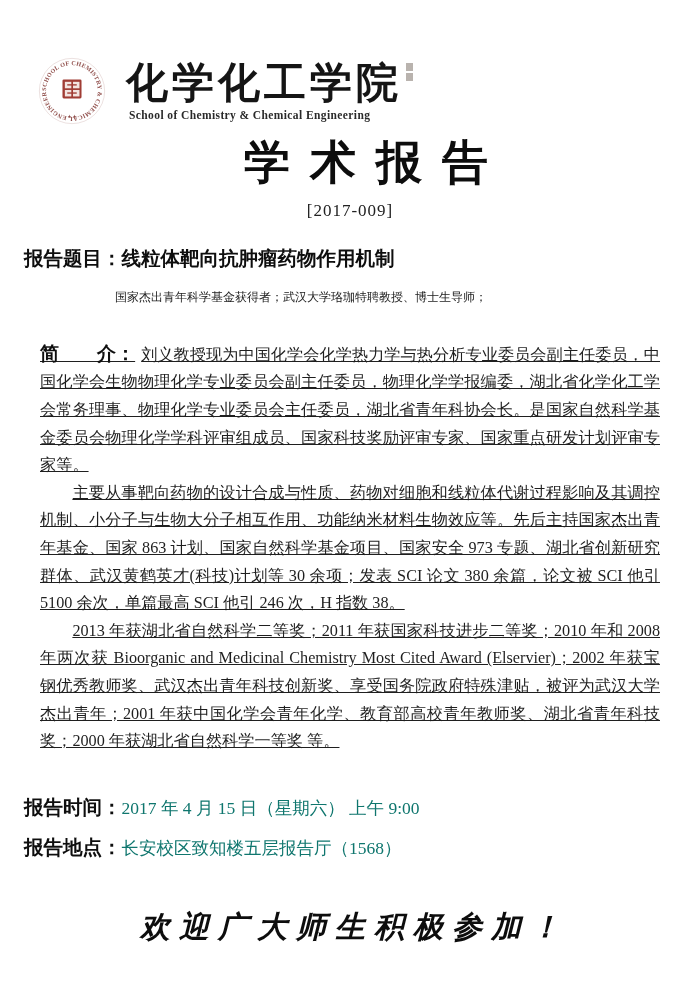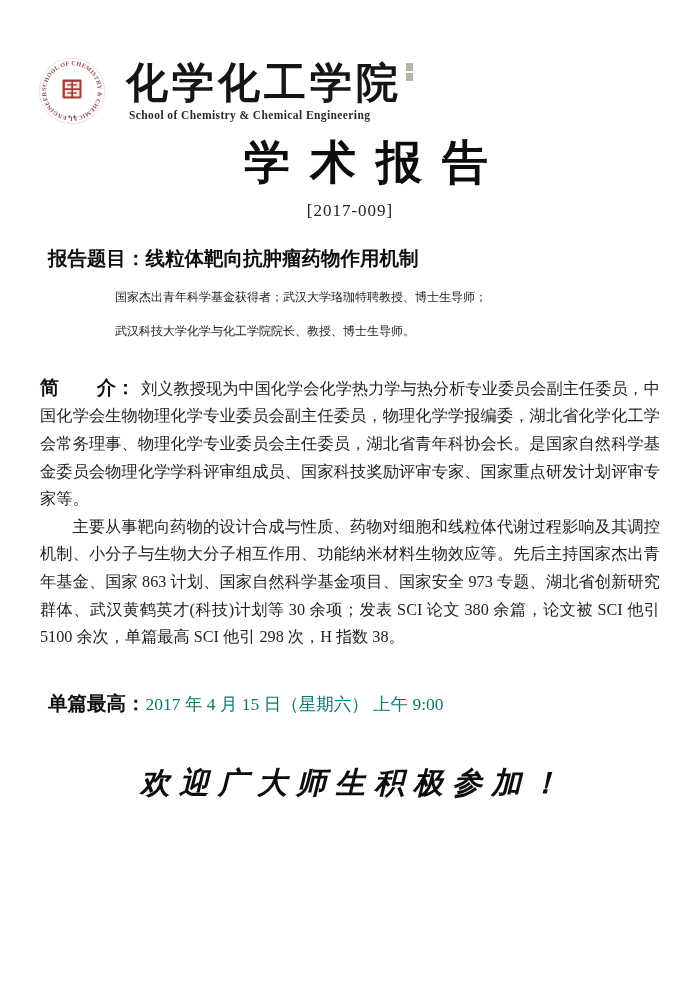--- a/index.html
+++ b/index.html
@@ -40,42 +40,42 @@
     letter-spacing:20px; text-indent:20px;
     color:#0d0d0d;
     font-family:"Liberation Serif","DejaVu Serif",serif;
     padding-left:32px;
   }
   .report-no {
     text-align:center; margin-top:11px;
     font-size:17px; letter-spacing:1px; color:#222;
   }
   
-  .line { margin:0 48px; }
+  .line { margin:0 24px; }
   .label-bold {
     font-weight:bold; font-size:19.5px; color:#0e0e0e;
     font-family:"Liberation Sans","DejaVu Sans",sans-serif;
   }
   .topic-line { margin-top:24px; }
   .topic-text {
     font-weight:bold; font-size:19.5px; color:#0e0e0e;
     font-family:"Liberation Sans","DejaVu Sans",sans-serif;
   }
   .speaker-line { margin-top:17px; }
   .speaker-name {
     font-weight:bold; font-size:19px; color:#0e0e0e;
     font-family:"Liberation Sans","DejaVu Sans",sans-serif;
   }
   .speaker-desc {
     margin:8px 40px 0 115px;
     font-size:12px; line-height:34px; color:#222;
   }
   
   .intro { margin:26px 40px 0; font-size:16.2px; line-height:27.6px; text-align:justify; color:#1f1f1f; }
-  .intro p { margin:0; }
+  .intro p { margin:0;text-decoration:underline; }
   .intro .indent { text-indent:2em; }
   .intro-label {
     font-weight:bold; font-size:19px; color:#0e0e0e;
     font-family:"Liberation Sans","DejaVu Sans",sans-serif;
     margin-right:6px;
   }
   
   .time-line  { margin-top:38px; }
   .venue-line { margin-top:13px; }
   .field-value { font-size:17.5px; color:#0f766e; }
@@ -121,28 +121,31 @@
   <div class="title">学术报告</div>
   <div class="report-no">[2017-009]</div>
 
   <div class="line topic-line">
     <span class="label-bold">报告题目：</span><span class="topic-text">线粒体靶向抗肿瘤药物作用机制</span>
   </div>
 
 
   <div class="speaker-desc">
     <div>国家杰出青年科学基金获得者；武汉大学珞珈特聘教授、博士生导师；</div>
-    <div>武汉科技大学化学与化工学院院长、教授、博士生导师。</div>
   </div>
 
   <div class="intro">
     <p><span class="intro-label">简　　介：</span><span>刘义教授现为中国化学会化学热力学与热分析专业委员会副主任委员，中国化学会生物物理化学专业委员会副主任委员，物理化学学报编委，湖北省化学化工学会常务理事、物理化学专业委员会主任委员，湖北省青年科协会长。是国家自然科学基金委员会物理化学学科评审组成员、国家科技奖励评审专家、国家重点研发计划评审专家等。</span></p>
-    <p class="indent">主要从事靶向药物的设计合成与性质、药物对细胞和线粒体代谢过程影响及其调控机制、小分子与生物大分子相互作用、功能纳米材料生物效应等。先后主持国家杰出青年基金、国家 863 计划、国家自然科学基金项目、国家安全 973 专题、湖北省创新研究群体、武汉黄鹤英才(科技)计划等 30 余项；发表 SCI 论文 380 余篇，论文被 SCI 他引 5100 余次，单篇最高 SCI 他引 298 次，H 指数 38。</p>
+    <p class="indent">主要从事靶向药物的设计合成与性质、药物对细胞和线粒体代谢过程影响及其调控机制、小分子与生物大分子相互作用、功能纳米材料生物效应等。先后主持国家杰出青年基金、国家 863 计划、国家自然科学基金项目、国家安全 973 专题、湖北省创新研究群体、武汉黄鹤英才(科技)计划等 30 余项；发表 SCI 论文 380 余篇，论文被 SCI 他引 5100 余次，单篇最高 SCI 他引 246 次，H 指数 38。</p>
+    <p class="indent">2013 年获湖北省自然科学二等奖；2011 年获国家科技进步二等奖；2010 年和 2008 年两次获 Bioorganic and Medicinal Chemistry Most Cited Award (Elservier)；2002 年获宝钢优秀教师奖、武汉杰出青年科技创新奖、享受国务院政府特殊津贴，被评为武汉大学杰出青年；2001 年获中国化学会青年化学、教育部高校青年教师奖、湖北省青年科技奖；2000 年获湖北省自然科学一等奖 等。</p>
   </div>
 
   <div class="line time-line">
-    <span class="label-bold">单篇最高：</span><span class="field-value">2017 年 4 月 15 日（星期六）  上午 9:00</span>
+    <span class="label-bold">报告时间：</span><span class="field-value">2017 年 4 月 15 日（星期六）  上午 9:00</span>
   </div>
 
+  <div class="line venue-line">
+    <span class="label-bold">报告地点：</span><span class="field-value">长安校区致知楼五层报告厅（1568）</span>
+  </div>
 
   <div class="welcome">欢迎广大师生积极参加！</div>
 
 </div>
 
 </body></html>

